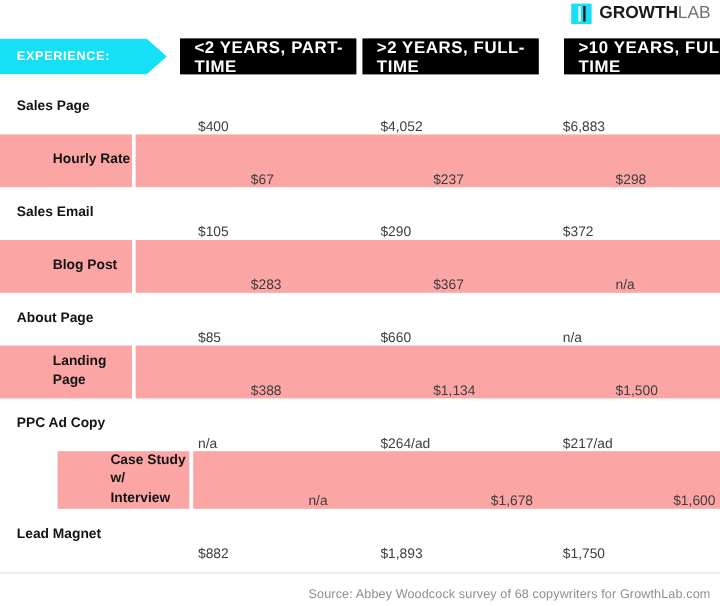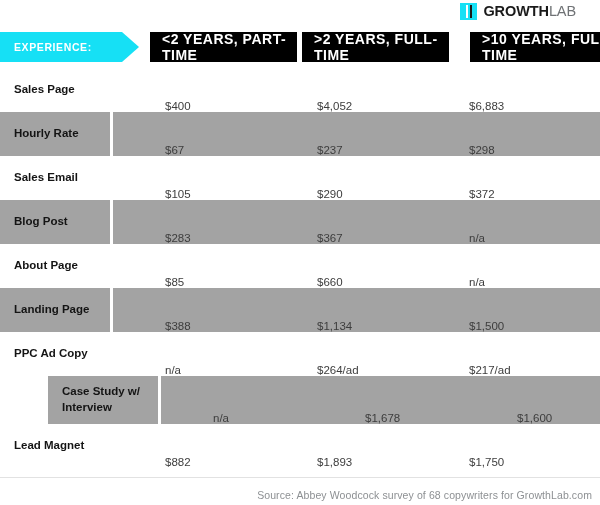--- a/index.html
+++ b/index.html
@@ -18,21 +18,21 @@
   
   .logo-bar {
     position: absolute;
     top: 0;
     left: 0;
     width: 600px;
     height: 26px;
   }
   .logo {
     position: absolute;
-    right: 24px;
+    right: 8px;
     top: 3px;
     display: flex;
     align-items: center;
     gap: 6px;
     text-align: right;
   }
   .logo-mark {
     width: 17px;
     height: 17px;
     background: #16e0f5;
@@ -147,21 +147,22 @@
     width: 152px;
     flex: none;
     font-size: 11.5px;
     color: #3d3d3d;
     padding-left: 52px;
     box-sizing: border-box;
   }
   .row .data-cell.d0 { padding-left: 52px; }
   .row.alt .label-cell,
   .row.alt .data-area {
-    background: #a3a3a3;
+    background: #fca5a5;
+    padding-left: 44px;
   }
 
   .table-bottom-border {
     position: absolute;
     left: 0;
     top: 477px;
     width: 600px;
     height: 1px;
     background: #e2e2e2;
   }

